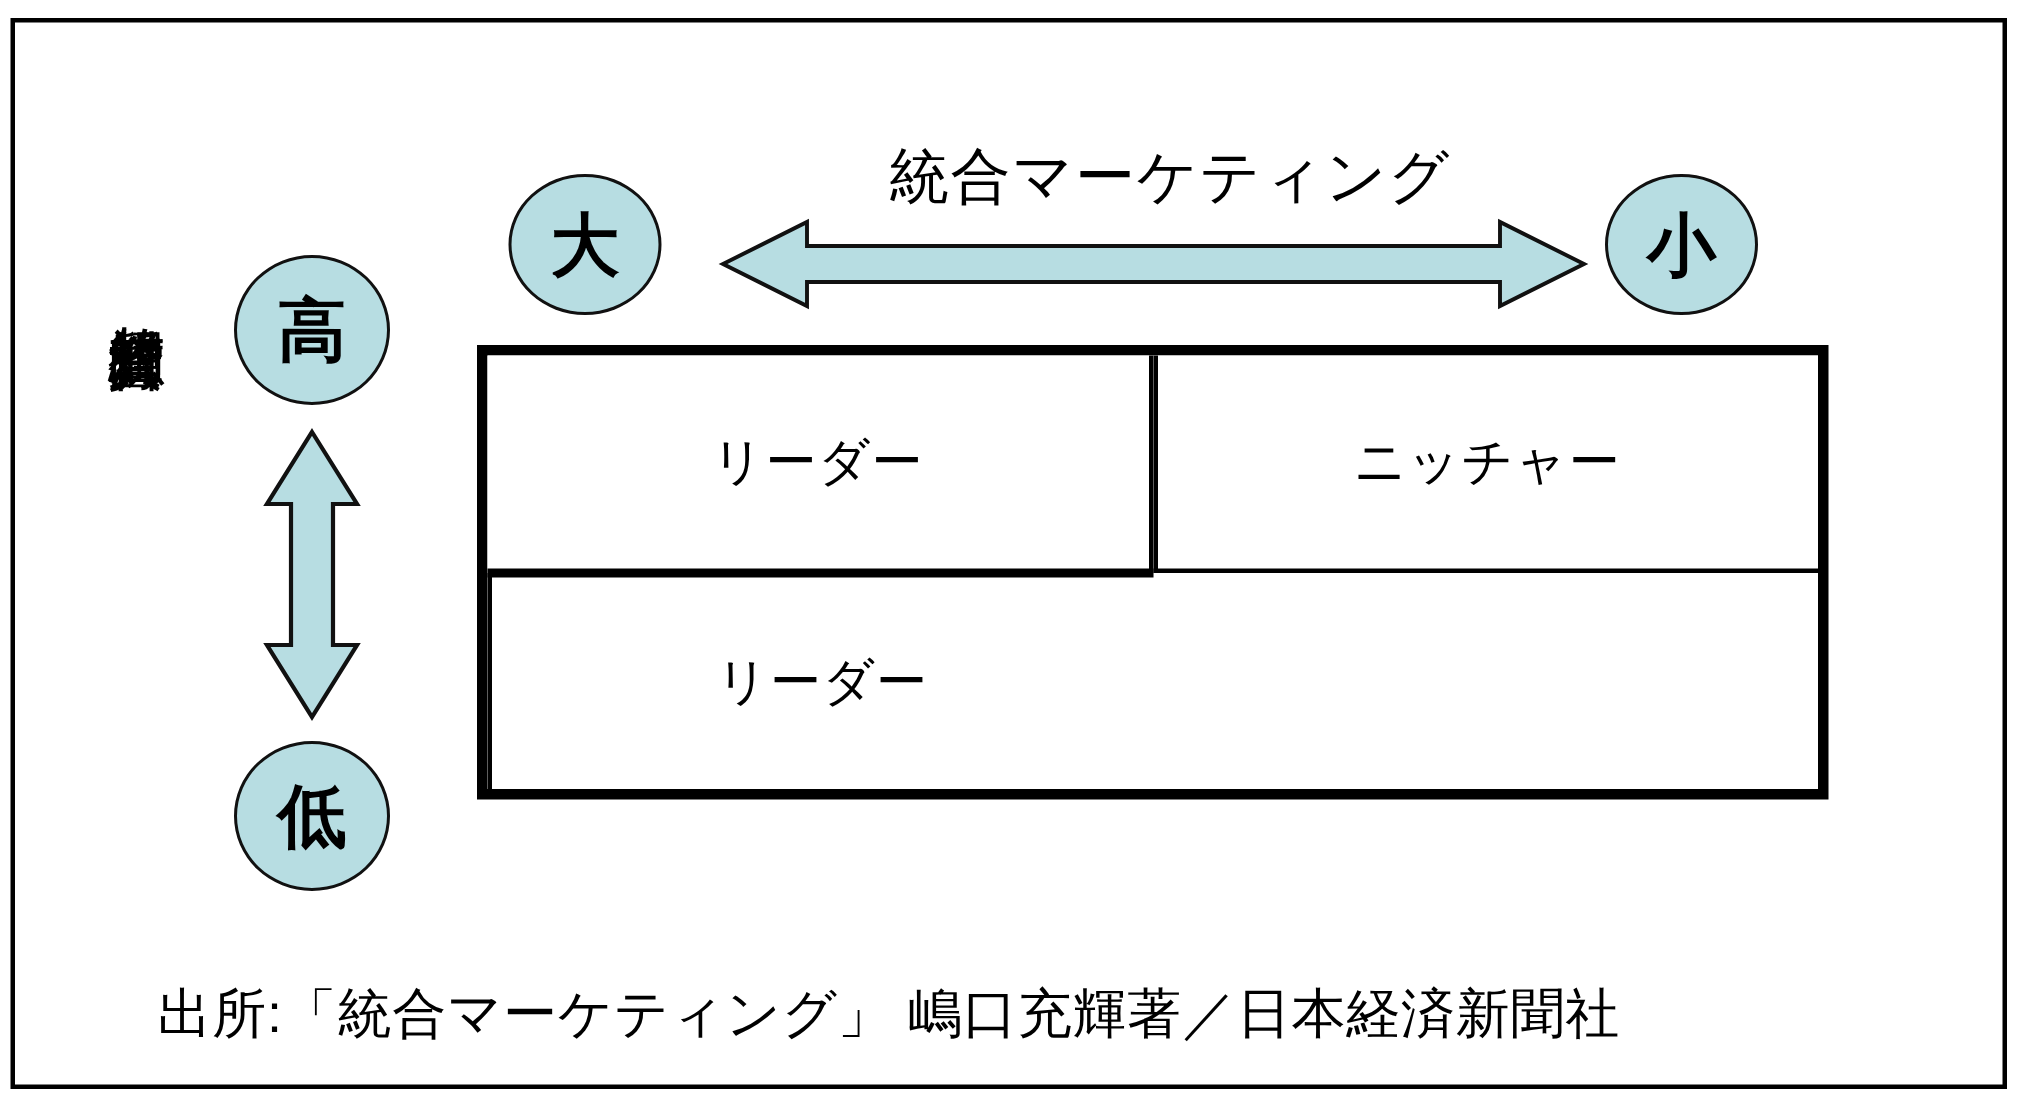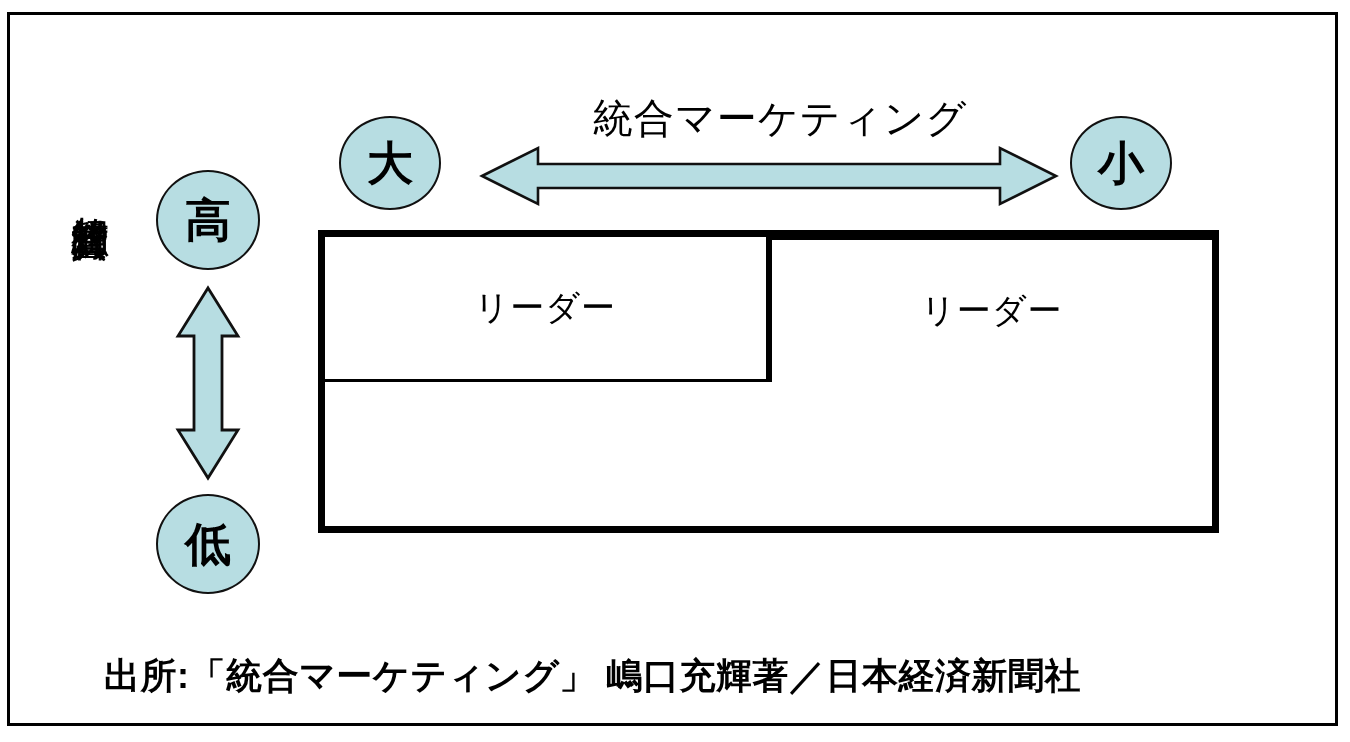--- a/index.html
+++ b/index.html
@@ -131,21 +131,21 @@
   
   #caption {
     position: absolute;
     left: 0;
     top: 652px;
     width: 1245px;
     text-align: center;
     padding-right: 60px;
     box-sizing: border-box;
     font-size: 36px;
-    font-weight: 700;
+    font-weight: 400;
     color: #000000;
     letter-spacing: 0.5px;
     white-space: nowrap;
   }
 </style>
 </head>
 <body>
 
 <div id="canvas">
 
@@ -172,18 +172,19 @@
   <svg id="arrow-horizontal" viewBox="0 0 582 68" preserveAspectRatio="none">
     <polygon points="4,34 60,6 60,22 522,22 522,6 578,34 522,62 522,46 60,46 60,62" fill="#b7dde2" stroke="#111111" stroke-width="2.6" stroke-linejoin="miter"></polygon>
   </svg>
 
   <svg id="arrow-vertical" viewBox="0 0 72 198" preserveAspectRatio="none">
     <polygon points="36,4 66,52 50,52 50,146 66,146 36,194 6,146 22,146 22,52 6,52" fill="#b7dde2" stroke="#111111" stroke-width="2.8" stroke-linejoin="miter"></polygon>
   </svg>
 
   <div id="matrix">
     <div class="matrix-cell row-top col-left">リーダー</div>
+    <div class="matrix-cell row-top col-right">ニッチャー</div>
     <div class="matrix-cell row-bottom col-right">リーダー</div>
   </div>
 
   <div id="caption">出所:「統合マーケティング」 嶋口充輝著／日本経済新聞社</div>
 
 </div>
 
 </body></html>

